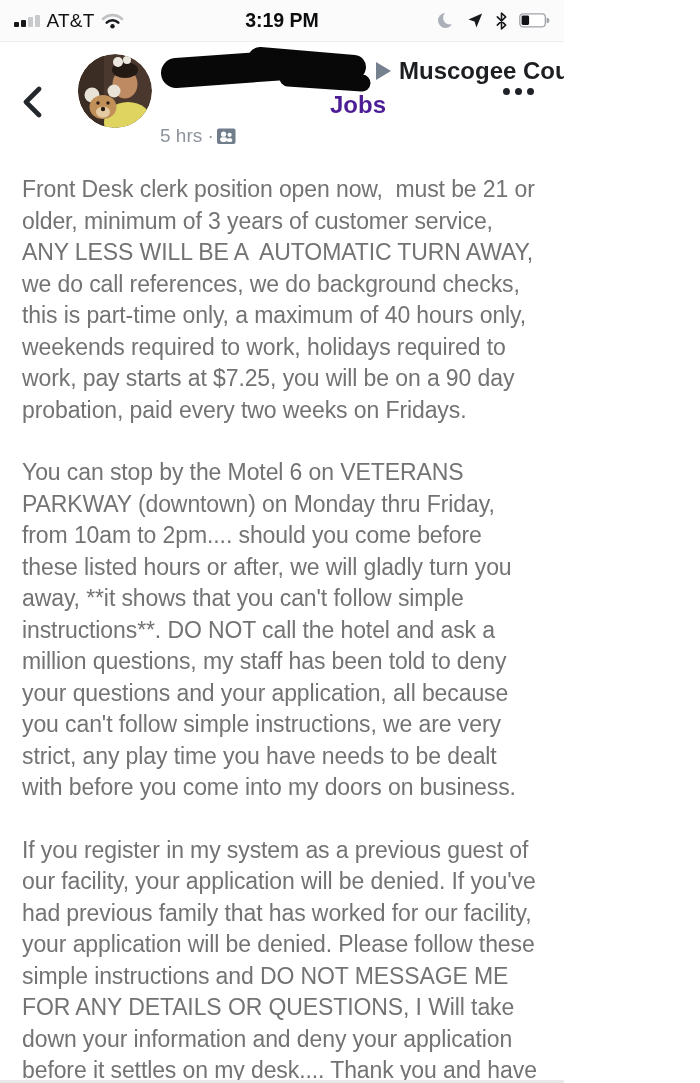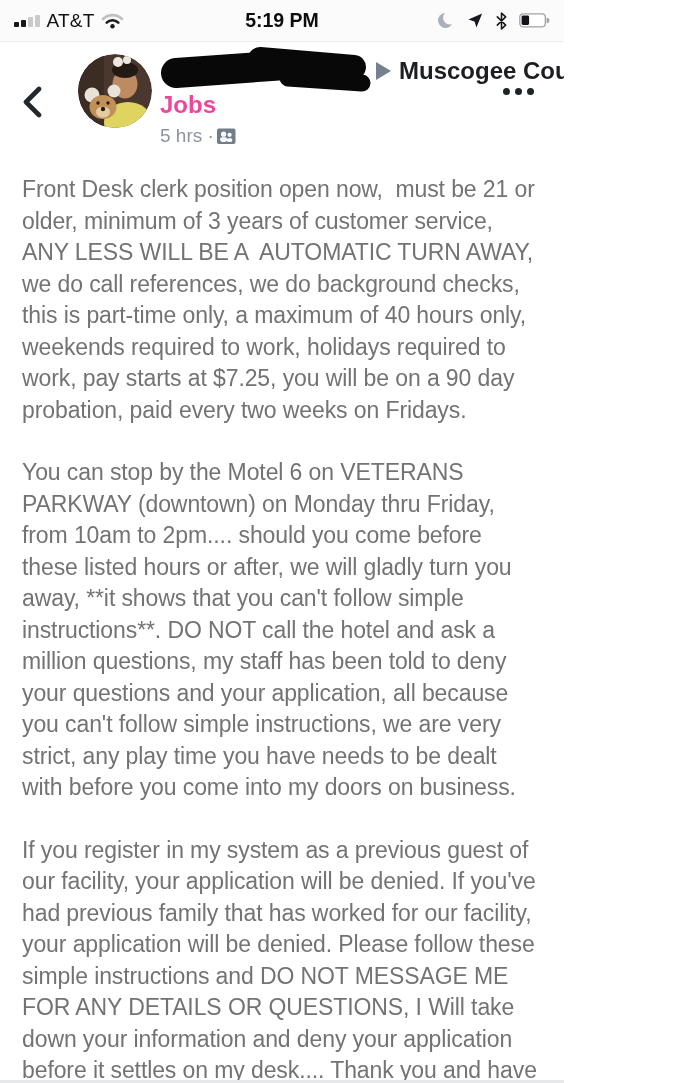--- a/index.html
+++ b/index.html
@@ -56,21 +56,21 @@
   .header-text { flex: 1; min-width: 0; padding-top: 2px; }
   .name-row { display: flex; align-items: center; height: 34px; }
   .redaction { margin: -8px 2px -4px 0; }
   .group-arrow {
     width: 0; height: 0; margin: 0 8px 0 2px;
     border-left: 15px solid #75818f;
     border-top: 9px solid transparent;
     border-bottom: 9px solid transparent;
   }
   .group-name { font-size: 24px; font-weight: 700; color: #1c1e21; white-space: nowrap; }
-  .group-name-2 { font-size: 24px; font-weight: 700; color: #ec4899; margin-top: 3px; }
+  .group-name-2 { font-size: 24px; font-weight: 700; color: #4c1d95; margin-top: 3px; text-align: center; }
   .meta-row { display: flex; align-items: center; gap: 2px; margin-top: 6px; }
   .timestamp { font-size: 19px; color: #8d949e; }
   .menu-dots {
     position: absolute; right: 28px; top: 40px;
     display: flex; gap: 5px; cursor: pointer; padding: 6px 2px;
   }
   .menu-dots i { width: 7px; height: 7px; border-radius: 50%; background: #1f2329; display: block; }
 
   
   .post-body { padding: 12px 24px 0 22px; }
@@ -119,21 +119,21 @@
         </span>
       <span class="carrier">AT&amp;T</span>
       <span style="display:flex;">
         <svg width="23" height="17" viewBox="0 0 23 17">
           <path d="M2 7 A 13.5 13.5 0 0 1 21 7" fill="none" stroke="#bfc1c3" stroke-width="2.6" stroke-linecap="round"></path>
           <path d="M5.7 10.6 A 8.2 8.2 0 0 1 17.3 10.6" fill="none" stroke="#1a1b1d" stroke-width="2.6" stroke-linecap="round"></path>
           <circle cx="11.5" cy="14.2" r="2.2" fill="#1a1b1d"></circle>
         </svg>
       </span>
     </div>
-    <div class="sb-time">5:19 PM</div>
+    <div class="sb-time">3:19 PM</div>
     <div class="sb-right">
       <span style="display:flex;">
         <svg width="19" height="19" viewBox="0 0 19 19">
           <circle cx="8.5" cy="9.5" r="7.5" fill="#abb0b8"></circle>
           <circle cx="12.8" cy="6.8" r="6.8" fill="#fbfbfb"></circle>
         </svg>
       </span>
       <span style="display:flex;">
         <svg width="17" height="17" viewBox="0 0 18 18">
           <path d="M16 1.5 L1.5 8 L8 10 L10 16.5 Z" fill="#17191c"></path>

